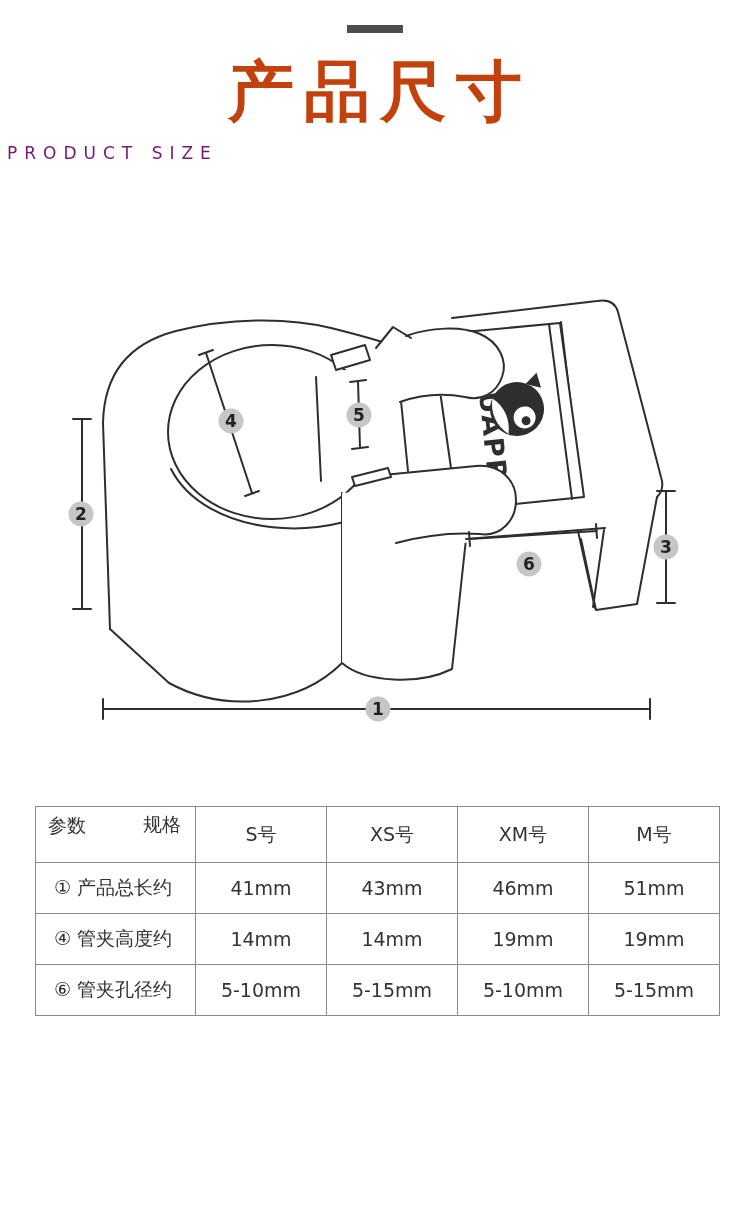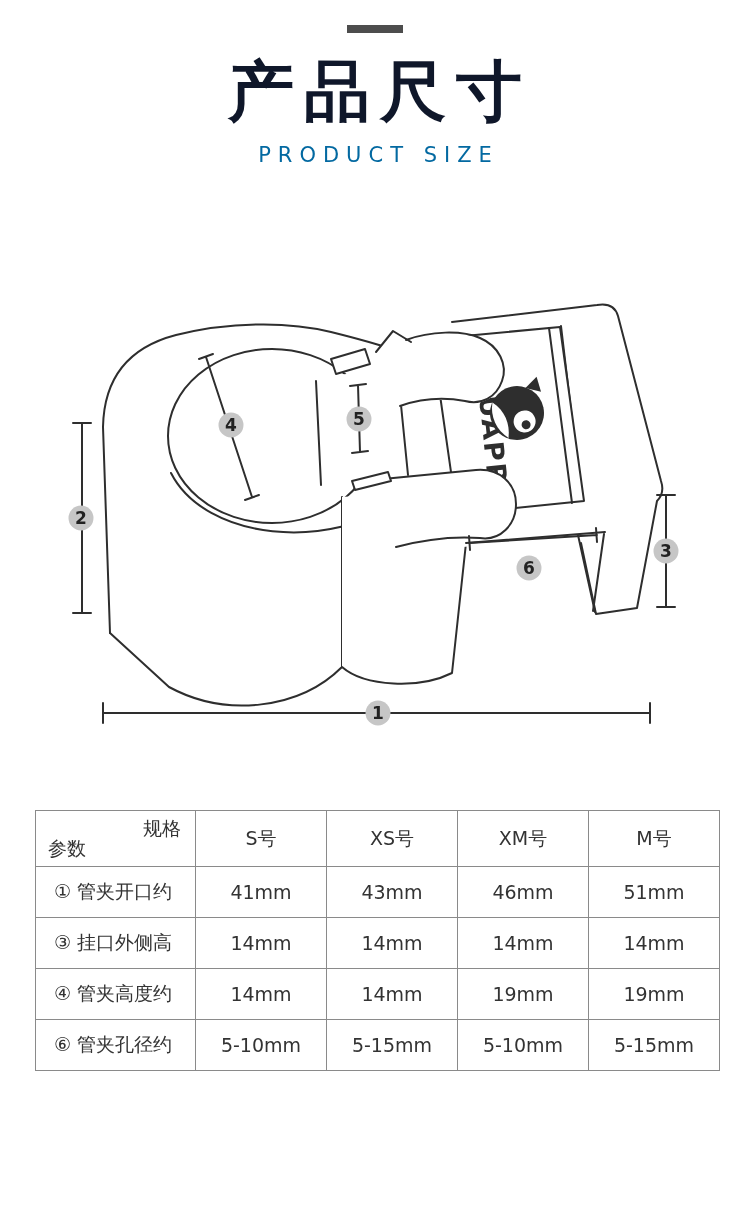--- a/index.html
+++ b/index.html
@@ -1,21 +1,21 @@
 <!DOCTYPE html>
 <html><head>
 <meta charset="utf-8">
 <style>
   html,body{margin:0;padding:0;background:#ffffff;}
   body{width:750px;font-family:"DejaVu Sans",sans-serif;color:#333;}
   .topbar{width:56px;height:8px;background:#4d4d4d;margin:25px auto 0;}
   .title{margin:20px 0 0;text-align:center;font-size:66px;line-height:78px;
-         font-weight:600;color:#0f172a;letter-spacing:10px;text-indent:10px;}
-  .subtitle{margin-top:12px;text-align:center;font-size:21px;font-weight:500;
-            color:#0369a1;letter-spacing:7px;text-indent:7px;}
+         font-weight:600;color:#c2410c;letter-spacing:10px;text-indent:10px;}
+  .subtitle{margin-top:12px;text-align:left;font-size:17px;font-weight:500;
+            color:#701a75;letter-spacing:7px;text-indent:7px;}
   .diagram{display:block;margin-top:118px;}
   .diagram .ln{fill:none;stroke:#2e2e2e;stroke-width:2;stroke-linecap:round;stroke-linejoin:round;}
   .diagram .mask{fill:#ffffff;stroke:none;}
   .diagram .slot{fill:#ffffff;stroke:#2e2e2e;stroke-width:2;stroke-linejoin:round;}
   .diagram .dim{fill:none;stroke:#2e2e2e;stroke-width:2;stroke-linecap:round;}
   .badge circle{fill:#c6c6c6;}
   .badge text{fill:#222222;font-size:17px;font-weight:bold;text-anchor:middle;
               font-family:"DejaVu Sans",sans-serif;}
   .brandtext{fill:#2e2e2e;font-size:27px;font-weight:bold;letter-spacing:2px;
              font-family:"DejaVu Sans",sans-serif;}
@@ -23,21 +23,21 @@
              margin:5px 16px 0 35px;font-size:19px;color:#333;}
   table.size td{border:1px solid #8a8a8a;text-align:center;height:50px;
                 padding:0;background:#fff;}
   table.size tr.head td{height:55px;}
   table.size td.lab{text-align:left;padding-left:18px;}
   td.corner{position:relative;
     background:linear-gradient(to bottom right,
       #fff calc(50% - 0.6px),#8a8a8a calc(50% - 0.6px),
       #8a8a8a calc(50% + 0.6px),#fff calc(50% + 0.6px));}
   td.corner .spec{position:absolute;top:5px;right:14px;}
-  td.corner .param{position:absolute;bottom:4px;left:12px;}
+  td.corner .param{position:absolute;bottom:23px;left:12px;}
   .bottom-space{height:37px;}
 </style>
 </head>
 <body>
 
 <div class="topbar"></div>
 <h1 class="title">产品尺寸</h1>
 <div class="subtitle">PRODUCT SIZE</div>
 
 <svg class="diagram" width="750" height="520" viewBox="0 0 750 520" xmlns="http://www.w3.org/2000/svg">
@@ -139,32 +139,25 @@
     <td class="corner">
       <span class="spec">规格</span>
       <span class="param">参数</span>
     </td>
     <td>S号</td>
     <td>XS号</td>
     <td>XM号</td>
     <td>M号</td>
   </tr>
   <tr>
-    <td class="lab">① 管夹开口约</td>
+    <td class="lab">① 产品总长约</td>
     <td>41mm</td>
     <td>43mm</td>
     <td>46mm</td>
     <td>51mm</td>
-  </tr>
-  <tr>
-    <td class="lab">③ 挂口外侧高</td>
-    <td>14mm</td>
-    <td>14mm</td>
-    <td>14mm</td>
-    <td>14mm</td>
   </tr>
   <tr>
     <td class="lab">④ 管夹高度约</td>
     <td>14mm</td>
     <td>14mm</td>
     <td>19mm</td>
     <td>19mm</td>
   </tr>
   <tr>
     <td class="lab">⑥ 管夹孔径约</td>

